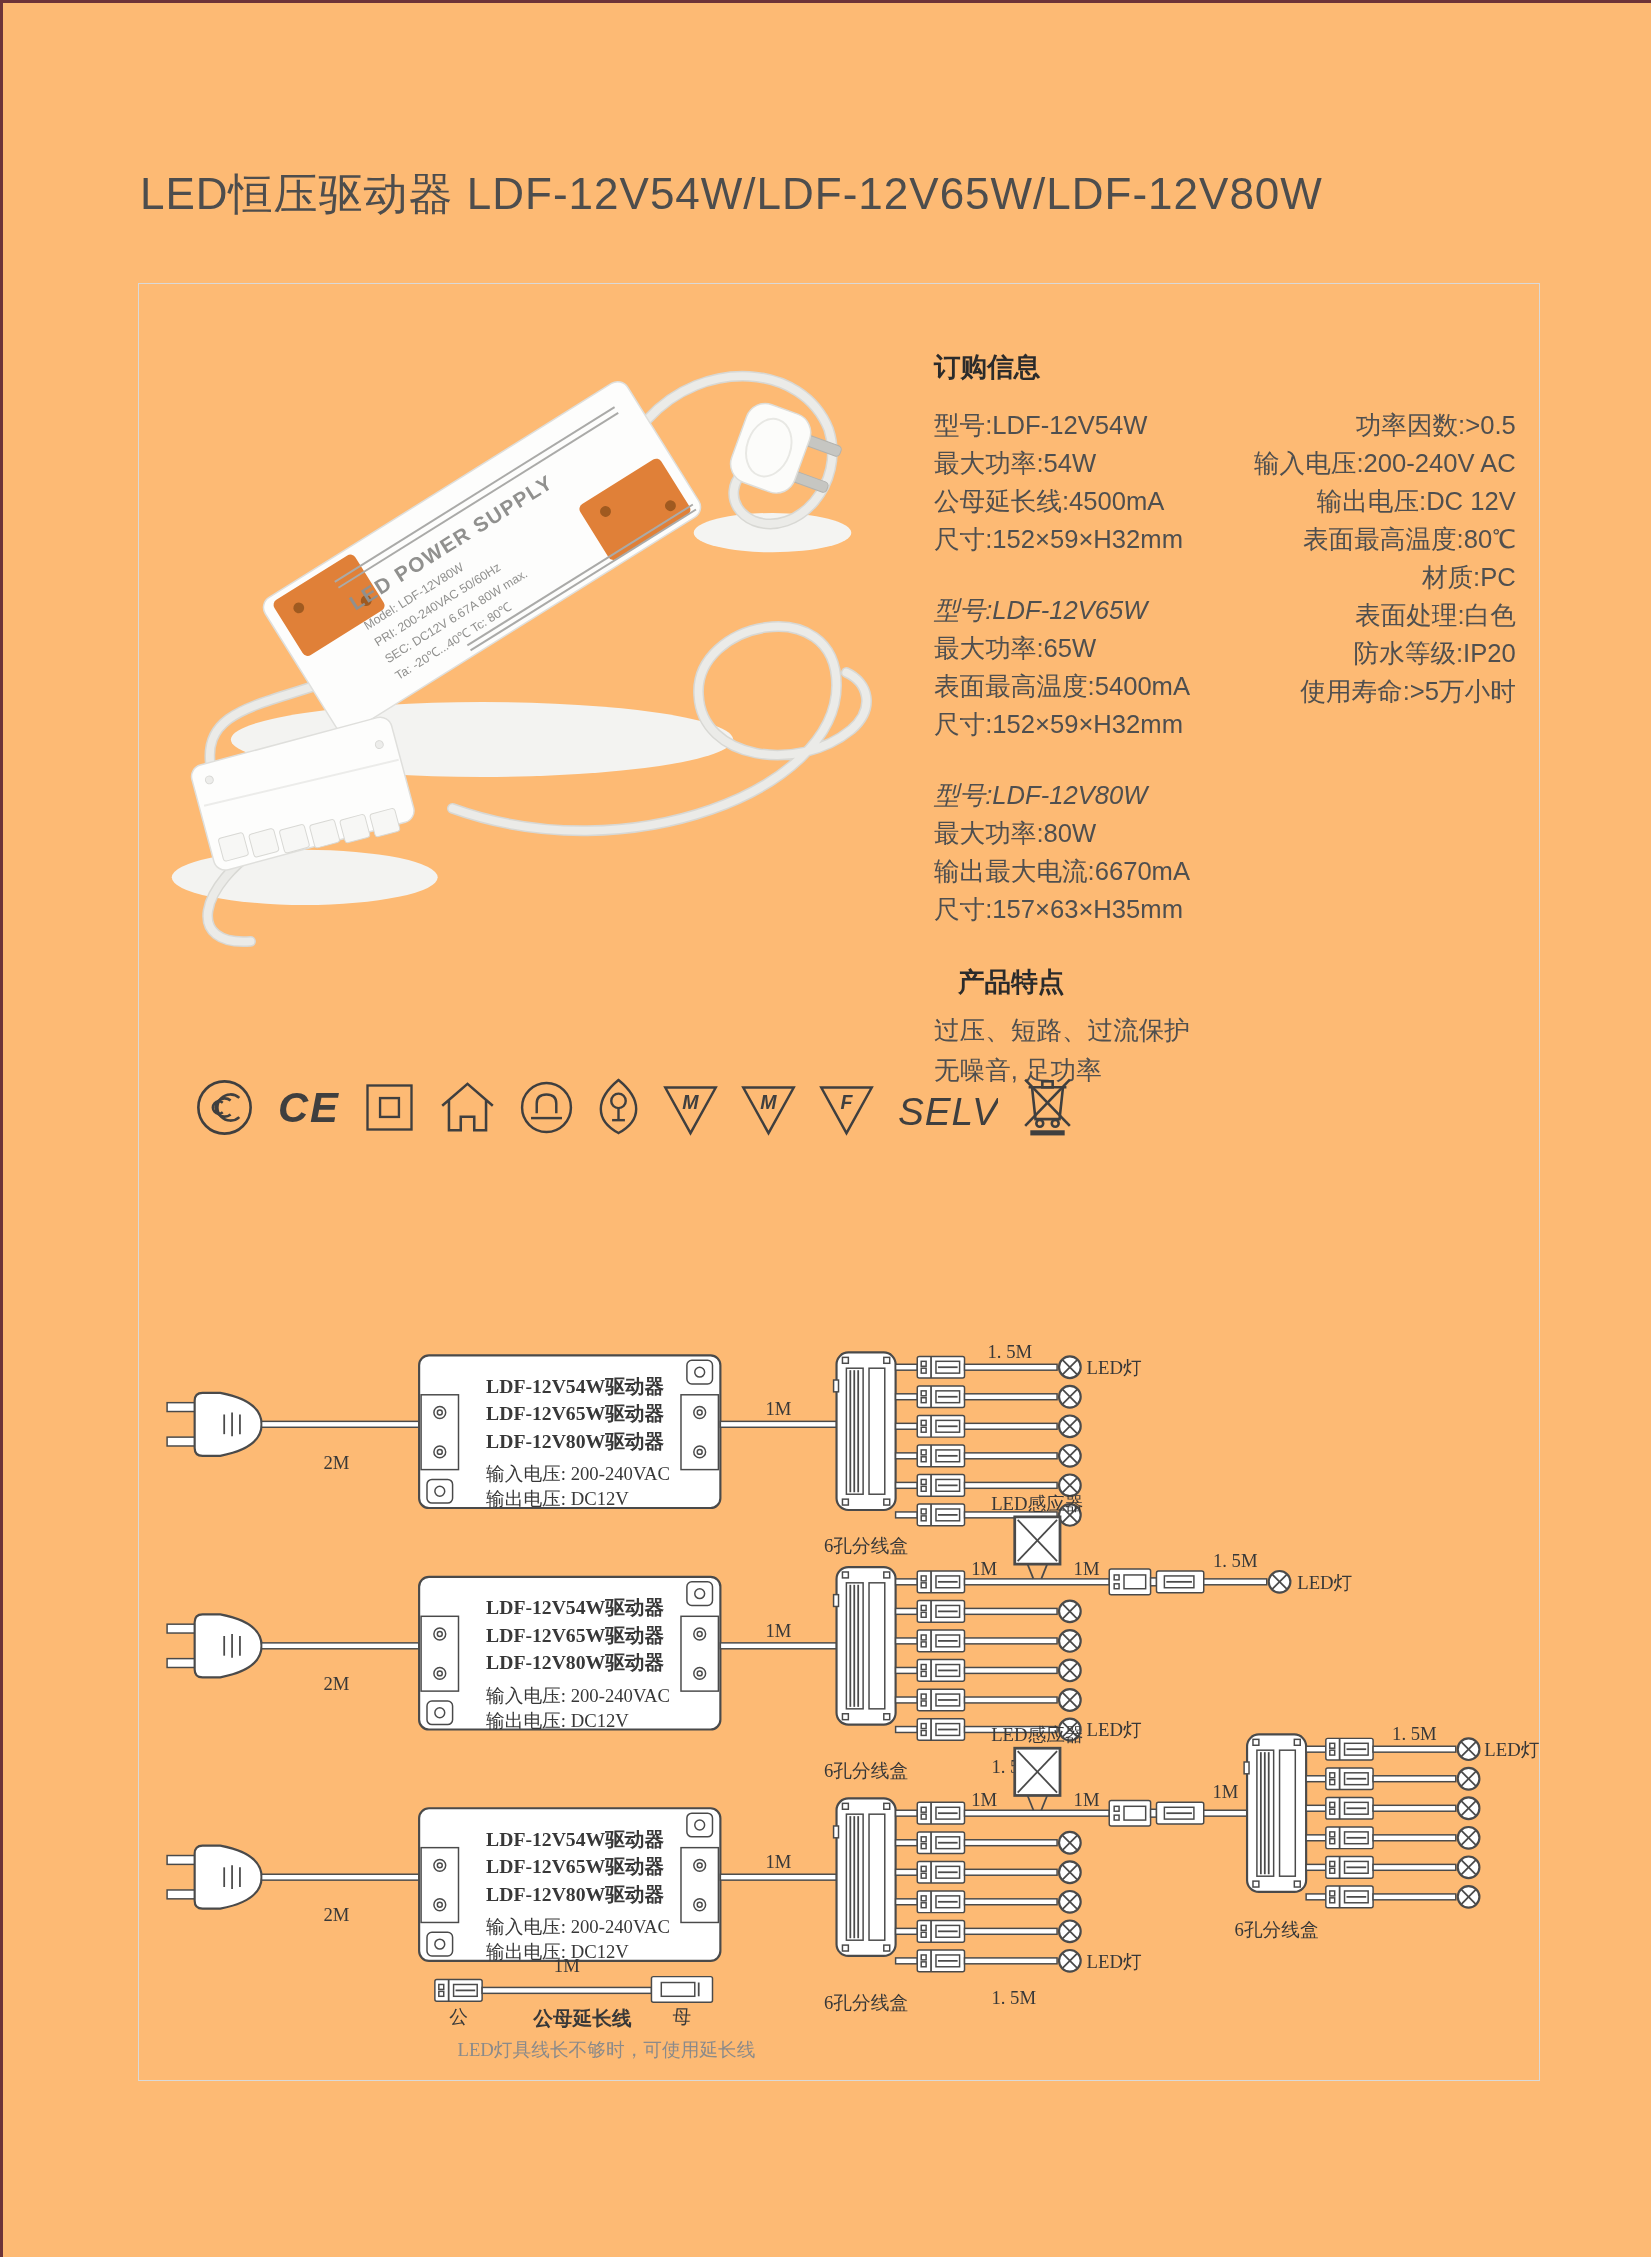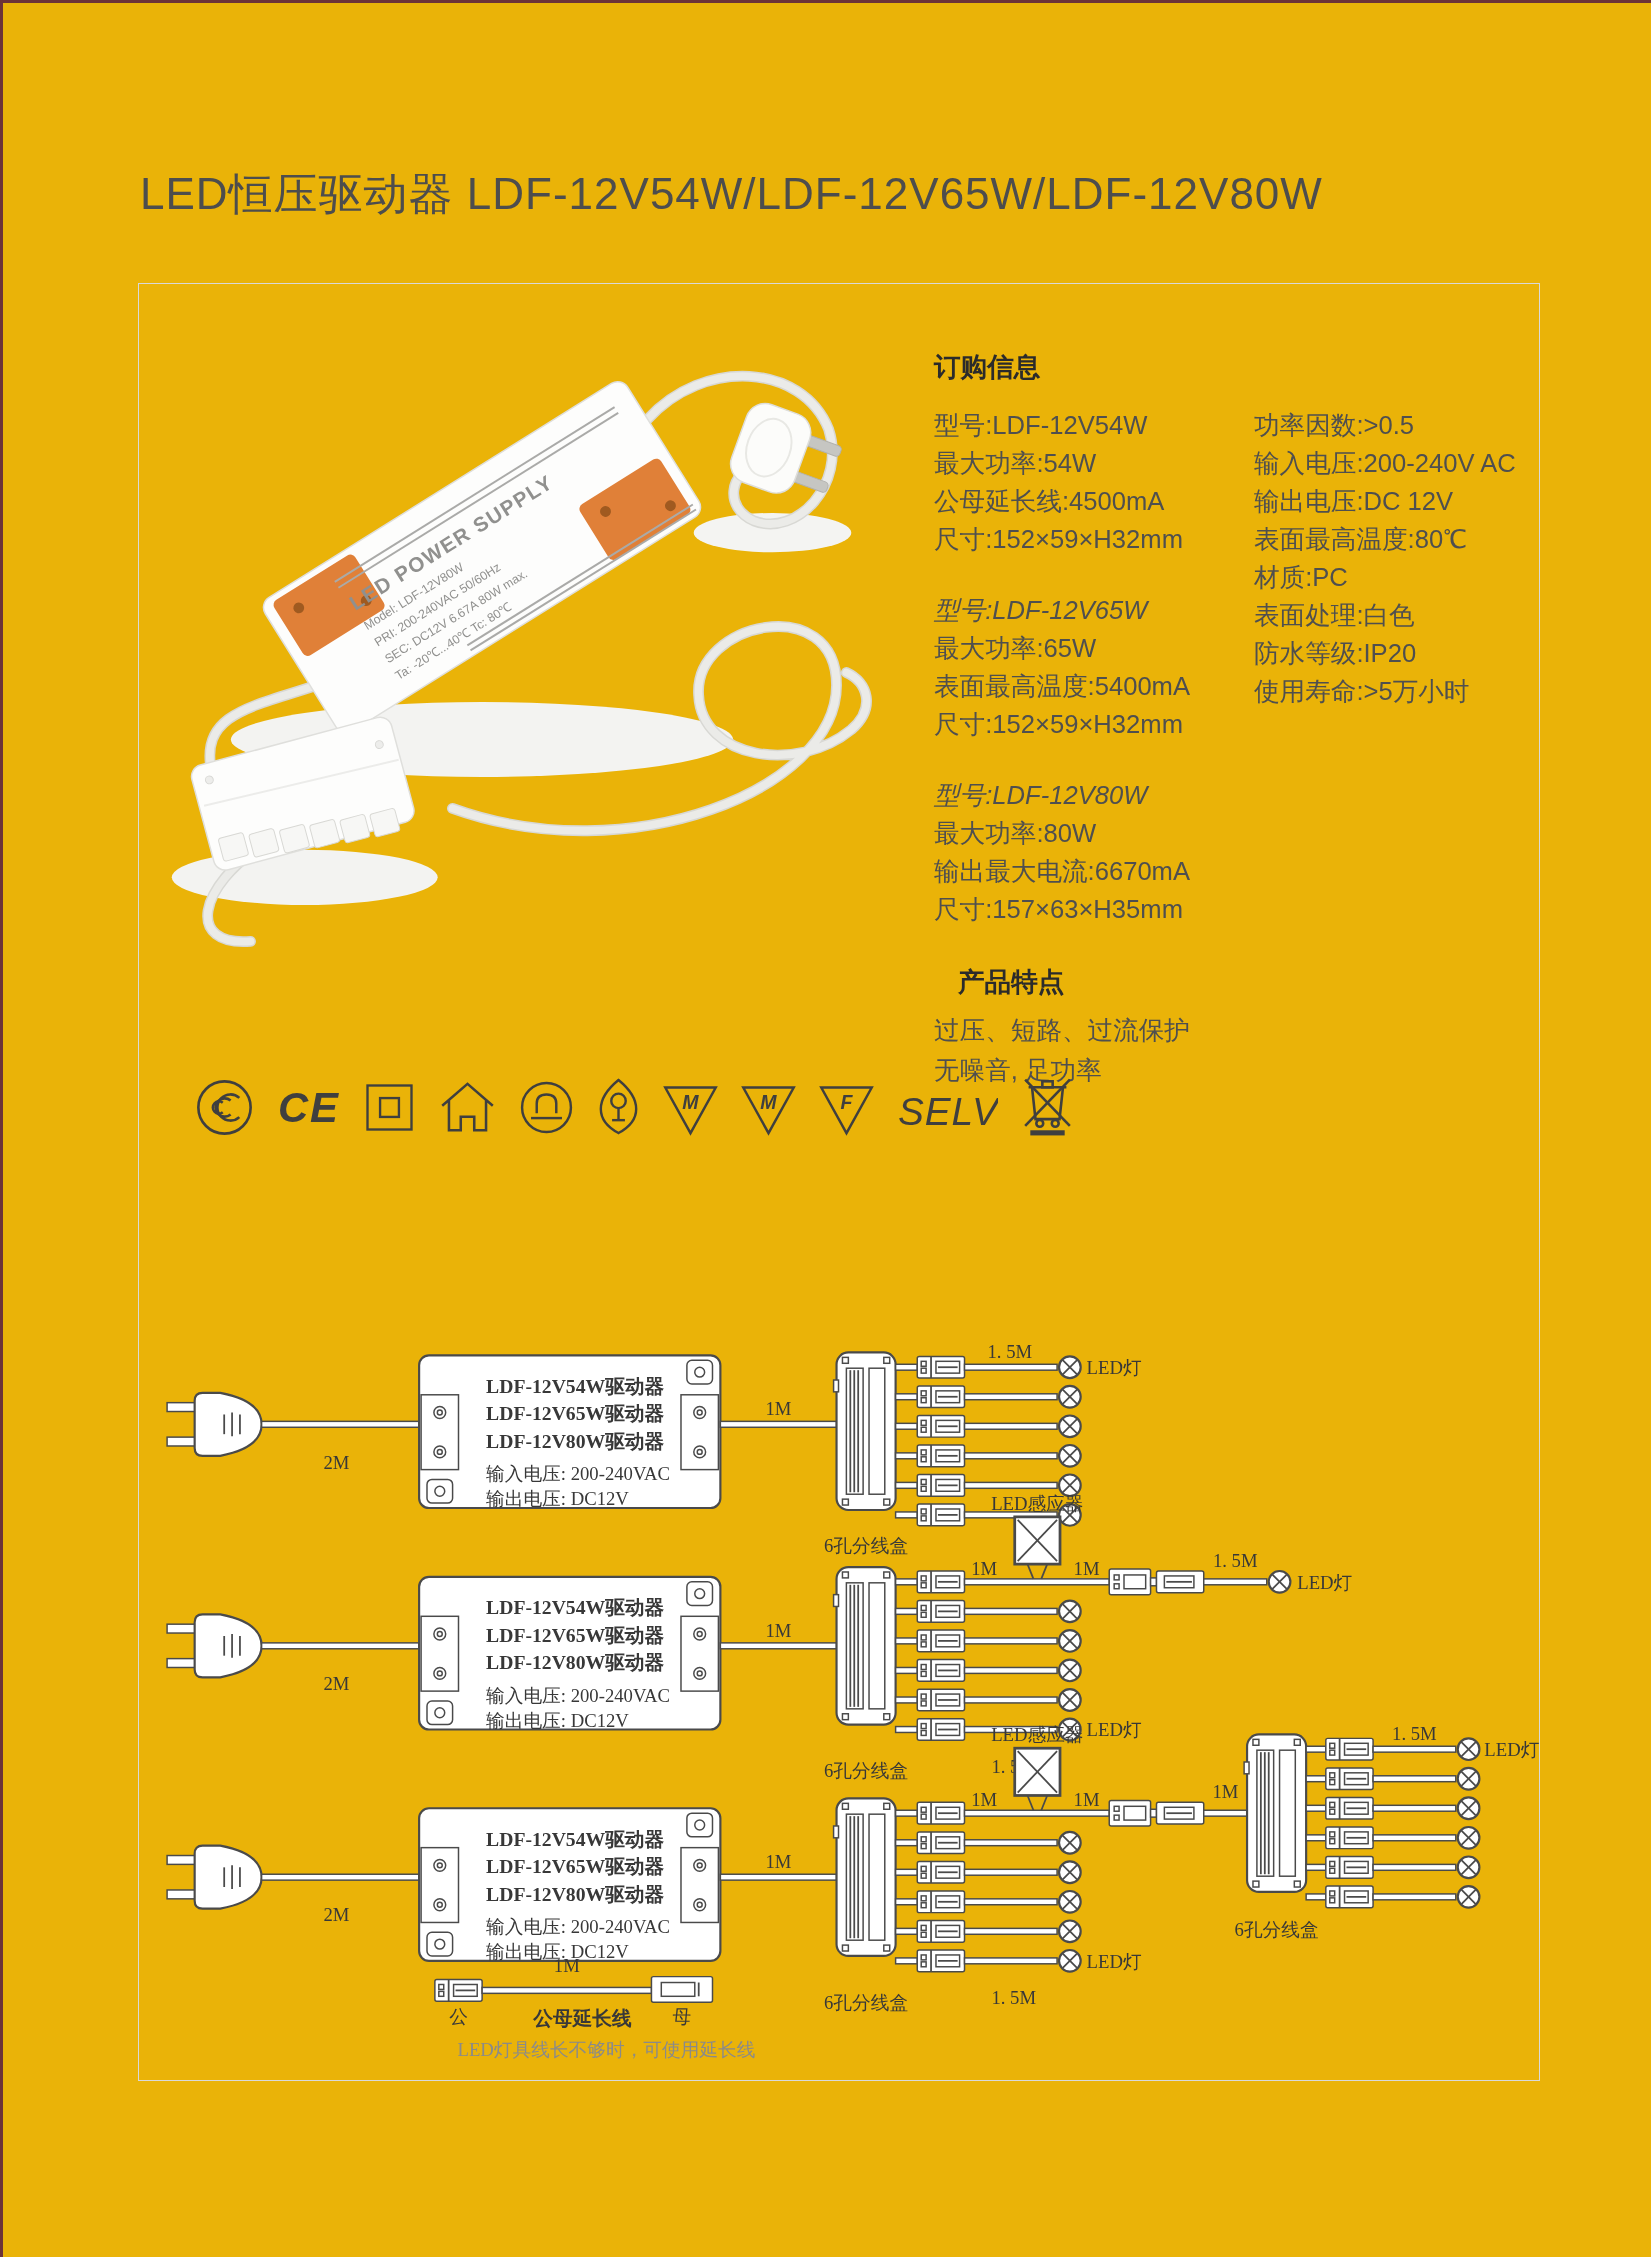--- a/index.html
+++ b/index.html
@@ -1,27 +1,27 @@
 <!DOCTYPE html>
 <html><head>
 <meta charset="utf-8">
 <style>
   html,body{margin:0;padding:0;background:#fff;}
-  #page{position:relative;width:1652px;height:2258px;background:#eab308;overflow:hidden;
+  #page{position:relative;width:1652px;height:2258px;background:#fdba74;overflow:hidden;
         font-family:"Liberation Sans",sans-serif;}
   .abs{position:absolute;}
   #top-line{left:0;top:0;width:1652px;height:3px;background:#6d3338;}
   #left-line{left:0;top:0;width:3px;height:2258px;background:#6d3338;}
   #page-title{left:140px;top:165px;font-size:44px;color:#4d4d4d;letter-spacing:1px;white-space:nowrap;}
   #main-box{left:138px;top:283px;width:1400px;height:1796px;border:1px solid #d9d9d9;}
   .sec-heading{font-size:26.6px;font-weight:bold;color:#2b2b2b;white-space:nowrap;}
   .spec{font-size:25.6px;color:#4f4f4f;line-height:38px;white-space:nowrap;}
   .gap{margin-top:33px;font-style:italic;}
   #col1{left:795px;top:122px;}
-  #col2{left:1115px;top:122px;}
+  #col2{left:1115px;top:122px;text-align:right;}
   #order-head{left:795px;top:65px;}
   #feat-head{left:819px;top:680px;}
   #feat-lines{left:795px;top:726px;}
   .feat{font-size:25.6px;color:#4f4f4f;line-height:40px;white-space:nowrap;}
   #cert-row{left:55px;top:775px;display:flex;align-items:flex-end;gap:21px;height:79px;font-style:italic;}
   #cert-row svg{display:block;}
   .cicon{stroke:#3f3f3f;fill:none;stroke-width:3;}
   .ctext{fill:#3f3f3f;font-family:"Liberation Sans",sans-serif;}
   #photo-wrap{left:17.7px;top:11.8px;}
   #diagram-wrap{left:0px;top:1034px;}

